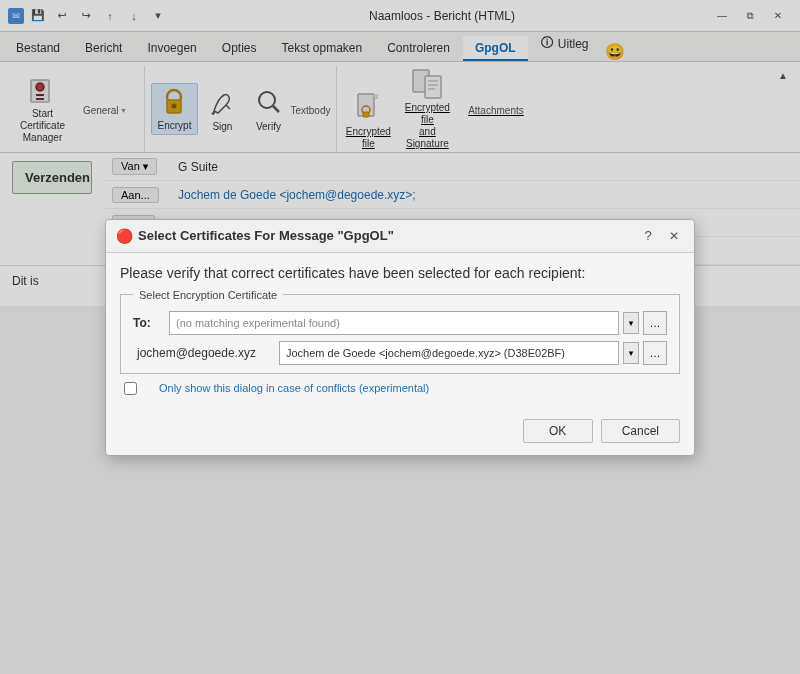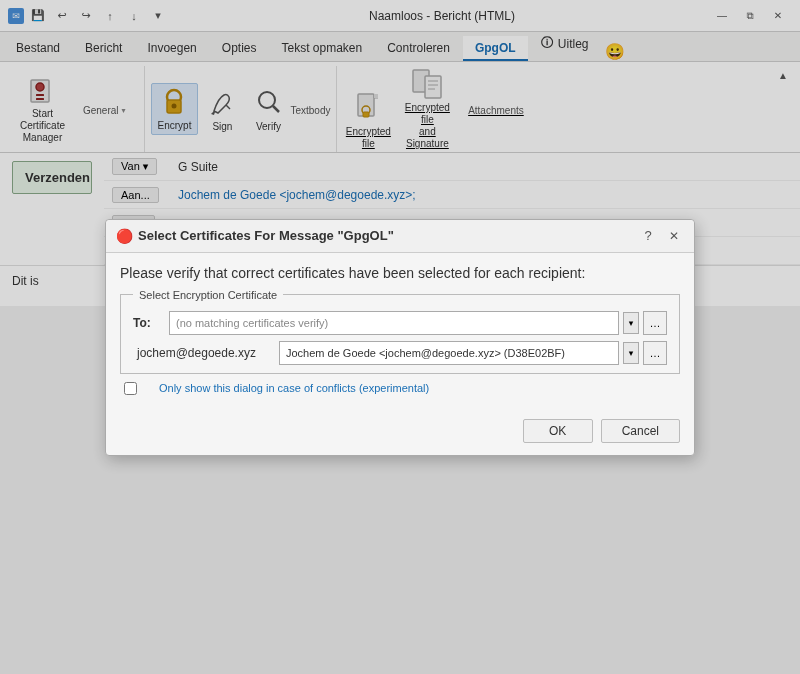--- a/index.html
+++ b/index.html
@@ -474,21 +474,21 @@
 
 
       <fieldset class="enc-fieldset">
         <legend class="enc-legend">Select Encryption Certificate</legend>
 
         <div class="recipient-row">
           <div class="recipient-label">To:</div>
           <div class="cert-select-row">
             <div class="dropdown-wrapper">
               <div class="cert-select" style="border:1px solid #aaa; padding:2px 6px; font-size:11px; color:#888; background:white; height:24px; flex:1; display:flex; align-items:center;">
-                <span>(no matching certificates verify)</span>
+                <span>(no matching experimental found)</span>
               </div>
               <div class="dropdown-arrow-btn">▾</div>
               <div class="cert-browse-btn">…</div>
             </div>
           </div>
         </div>
 
         <div class="email-row">
           <div class="email-addr" style="min-width:140px; font-size:12px; color:#333; padding-left:4px;">jochem@degoede.xyz</div>
           <div class="cert-select-row">

